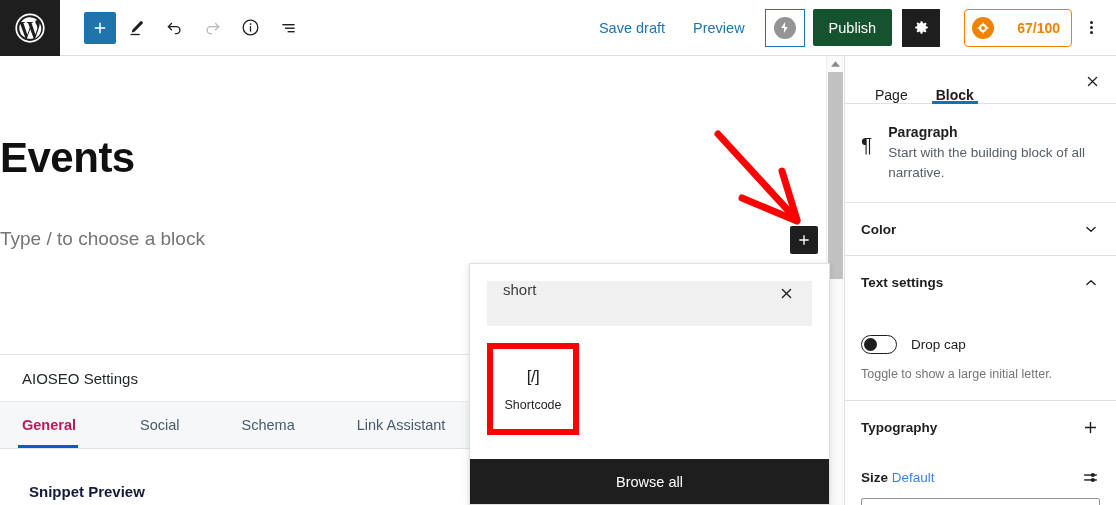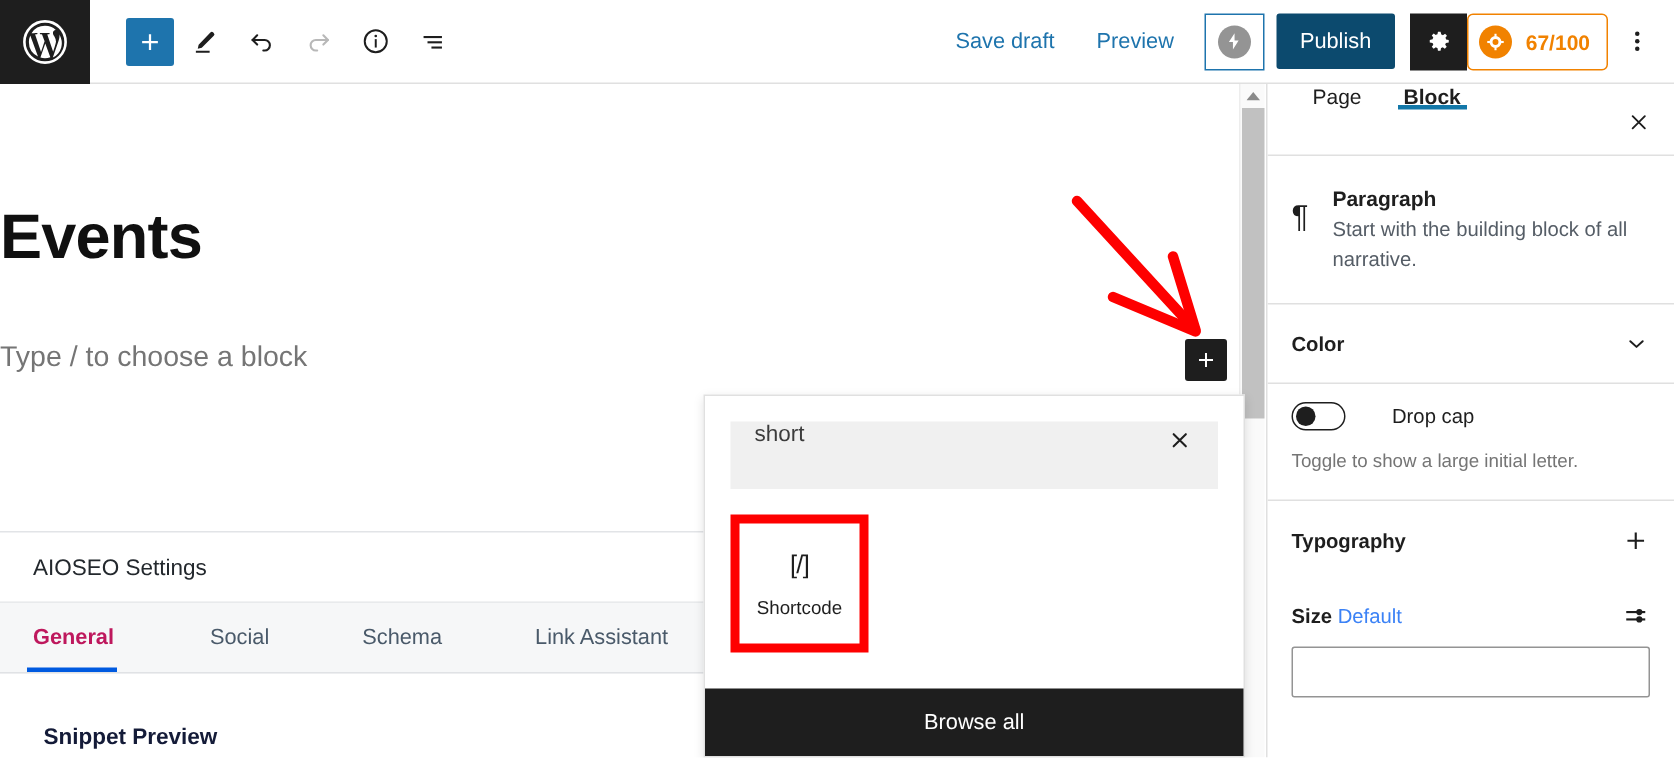--- a/index.html
+++ b/index.html
@@ -43,32 +43,32 @@
   .jetpack-btn {
     width: 40px; height: 38px; border: 1px solid #1e74ad; background: #fff;
     display: flex; align-items: center; justify-content: center; cursor: pointer;
     margin-left: 6px; margin-right: 8px;
   }
   .jetpack-circle {
     width: 22px; height: 22px; border-radius: 50%; background: #949494;
     display: flex; align-items: center; justify-content: center;
   }
   .publish-btn {
-    background: #0c4a6e; color: #fff; border: none; border-radius: 2px;
+    background: #14532d; color: #fff; border: none; border-radius: 2px;
     font-size: 14.5px; padding: 0 16px; height: 37px; cursor: pointer;
     font-family: "Liberation Sans", sans-serif;
   }
   .gear-btn {
     width: 38px; height: 38px; background: #1e1e1e; border: none; margin-left: 10px;
     display: flex; align-items: center; justify-content: center; cursor: pointer;
   }
   .score-btn {
-    display: flex; align-items: center; gap: 9px;
+    display: flex; align-items: center; gap: 23px;
     border: 1px solid #f18200; border-radius: 4px; background: #fff;
-    height: 38px; padding: 0 11px 0 7px; margin-left: 0; cursor: pointer;
+    height: 38px; padding: 0 11px 0 7px; margin-left: 24px; cursor: pointer;
   }
   .score-badge {
     width: 22px; height: 22px; border-radius: 50%; background: #f18200;
     display: flex; align-items: center; justify-content: center;
   }
   .score-text { color: #f18200; font-size: 14px; font-weight: bold; }
   .kebab-btn {
     width: 34px; height: 38px; border: none; background: transparent; cursor: pointer;
     display: flex; align-items: center; justify-content: center; margin-left: 2px;
   }
@@ -169,21 +169,21 @@
 
   
   .arrow-svg { position: absolute; left: 700px; top: 120px; width: 150px; height: 150px; pointer-events: none; z-index: 6; }
 
   
   .sidebar {
     position: absolute; left: 844px; top: 56px; width: 272px; height: 449px;
     background: #fff; border-left: 1px solid #e0e0e0; overflow: hidden;
   }
   .sb-tabs {
-    height: 48px; display: flex; align-items: flex-start; padding-left: 16px;
+    height: 48px; display: flex; align-items: flex-end; padding-left: 16px;
     border-bottom: 1px solid #e0e0e0; position: relative;
   }
   .sb-tab {
     display: flex; align-items: center; padding: 0 14px; font-size: 14px;
     color: #1e1e1e; cursor: pointer; position: relative;
   }
   .sb-tab.active { font-weight: bold; }
   .sb-tab.active::after {
     content: ""; position: absolute; left: 10px; right: 10px; bottom: -1px;
     height: 3px; background: #1277a8;
@@ -204,21 +204,21 @@
   .sb-section {
     display: flex; align-items: center; justify-content: space-between;
     padding: 0 16px; height: 53px; border-bottom: 1px solid #e0e0e0;
     cursor: pointer;
     gap: 16px;
   }
   .sb-section-title { font-size: 13.5px; font-weight: bold; color: #1e1e1e; }
   .sb-section.noborder { border-bottom: none; }
 
   .sb-body { padding: 6px 16px 16px 16px; border-bottom: 1px solid #e0e0e0; }
-  .toggle-row { display: flex; align-items: center; gap: 31px; margin: 6px 0 12px 0; }
+  .toggle-row { display: flex; align-items: center; gap: 14px; margin: 20px 0 12px 0; }
   .toggle {
     width: 36px; height: 19px; border-radius: 10px; border: 1.5px solid #1e1e1e;
     background: #fff; display: flex; align-items: center; padding: 0 2px; cursor: pointer;
   }
   .toggle-knob { width: 13px; height: 13px; border-radius: 50%; background: #1e1e1e; }
   .toggle-label { font-size: 13.5px; color: #1e1e1e; }
   .sb-help { font-size: 12.5px; color: #757575; line-height: 1.4; }
 
   .sb-size-row {
     display: flex; align-items: center; justify-content: space-between;
@@ -425,20 +425,28 @@
 
     <div class="sb-section">
       <span class="sb-section-title">Color</span>
       <span>
         <svg class="icon" width="18" height="18" viewBox="0 0 24 24">
           <path fill="none" stroke="#1e1e1e" stroke-width="1.8" stroke-linecap="round" stroke-linejoin="round" d="M6.5 10l5.5 5 5.5-5"></path>
         </svg>
       </span>
     </div>
 
+    <div class="sb-section noborder">
+      <span class="sb-section-title">Text settings</span>
+      <span>
+        <svg class="icon" width="18" height="18" viewBox="0 0 24 24">
+          <path fill="none" stroke="#1e1e1e" stroke-width="1.8" stroke-linecap="round" stroke-linejoin="round" d="M6.5 14l5.5-5 5.5 5"></path>
+        </svg>
+      </span>
+    </div>
 
     <div class="sb-body">
       <div class="toggle-row">
         <span class="toggle">
           <span class="toggle-knob"></span>
         </span>
         <span class="toggle-label">Drop cap</span>
       </div>
       <div class="sb-help">Toggle to show a large initial letter.</div>
     </div>

